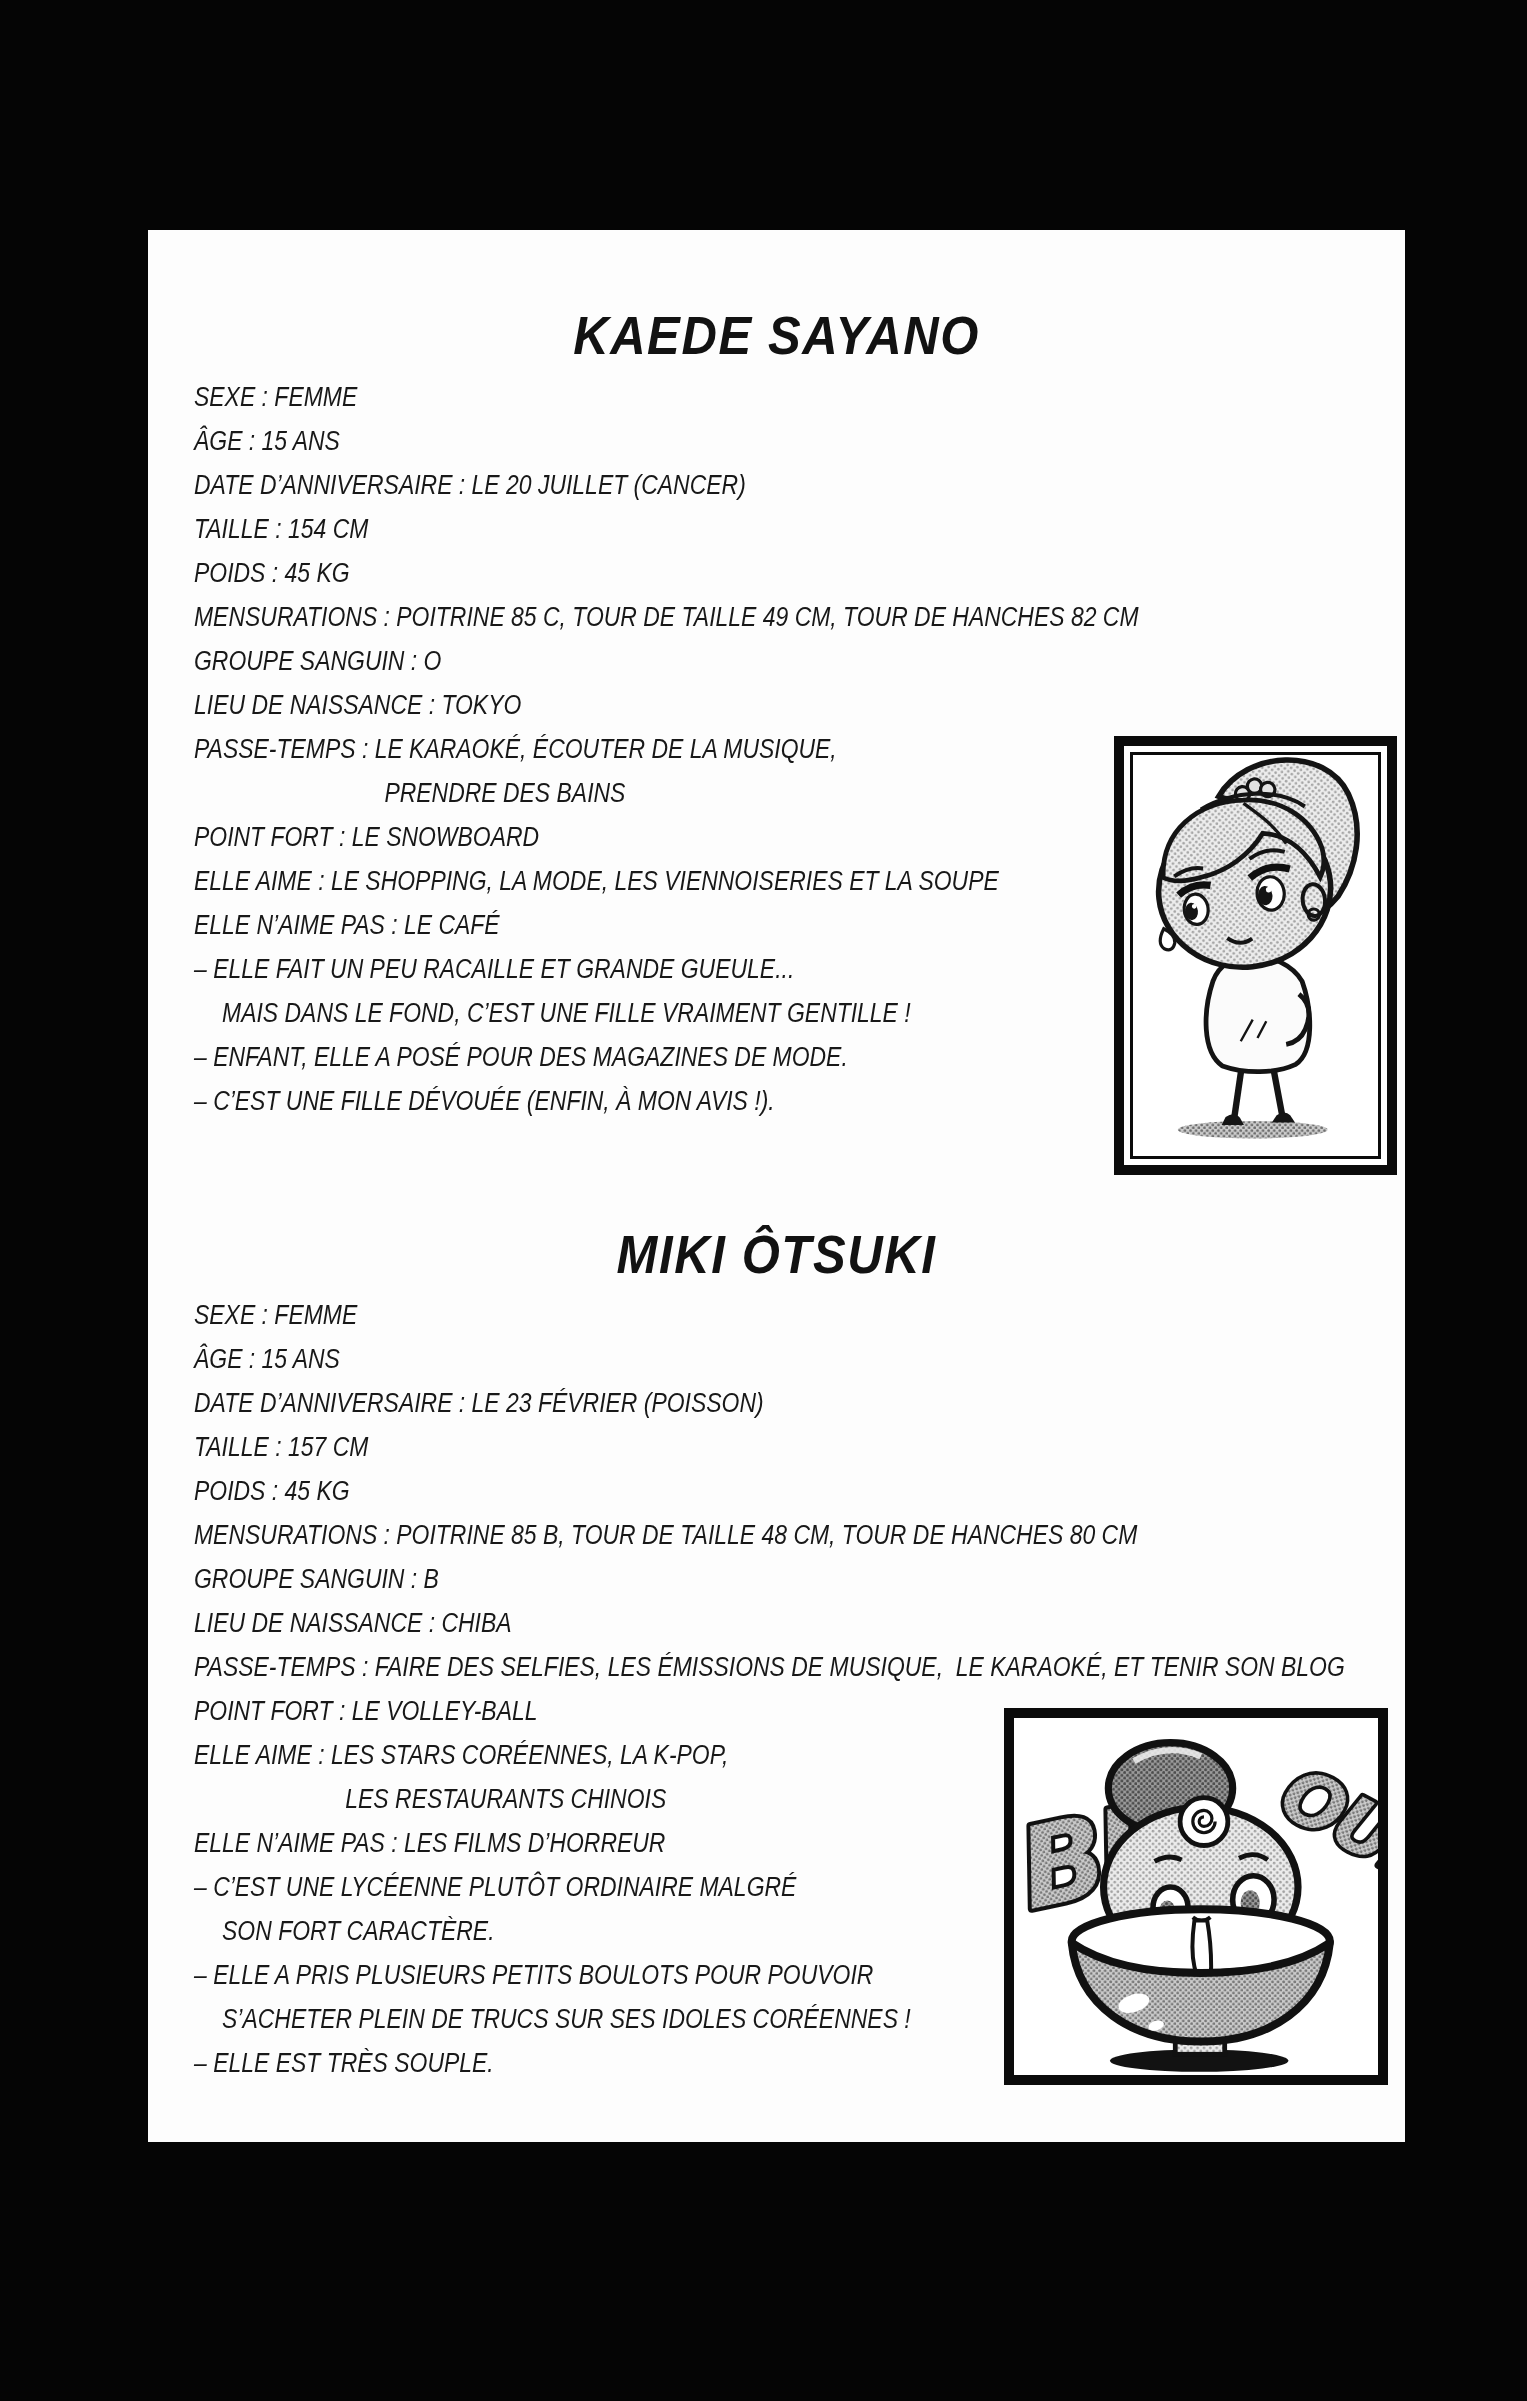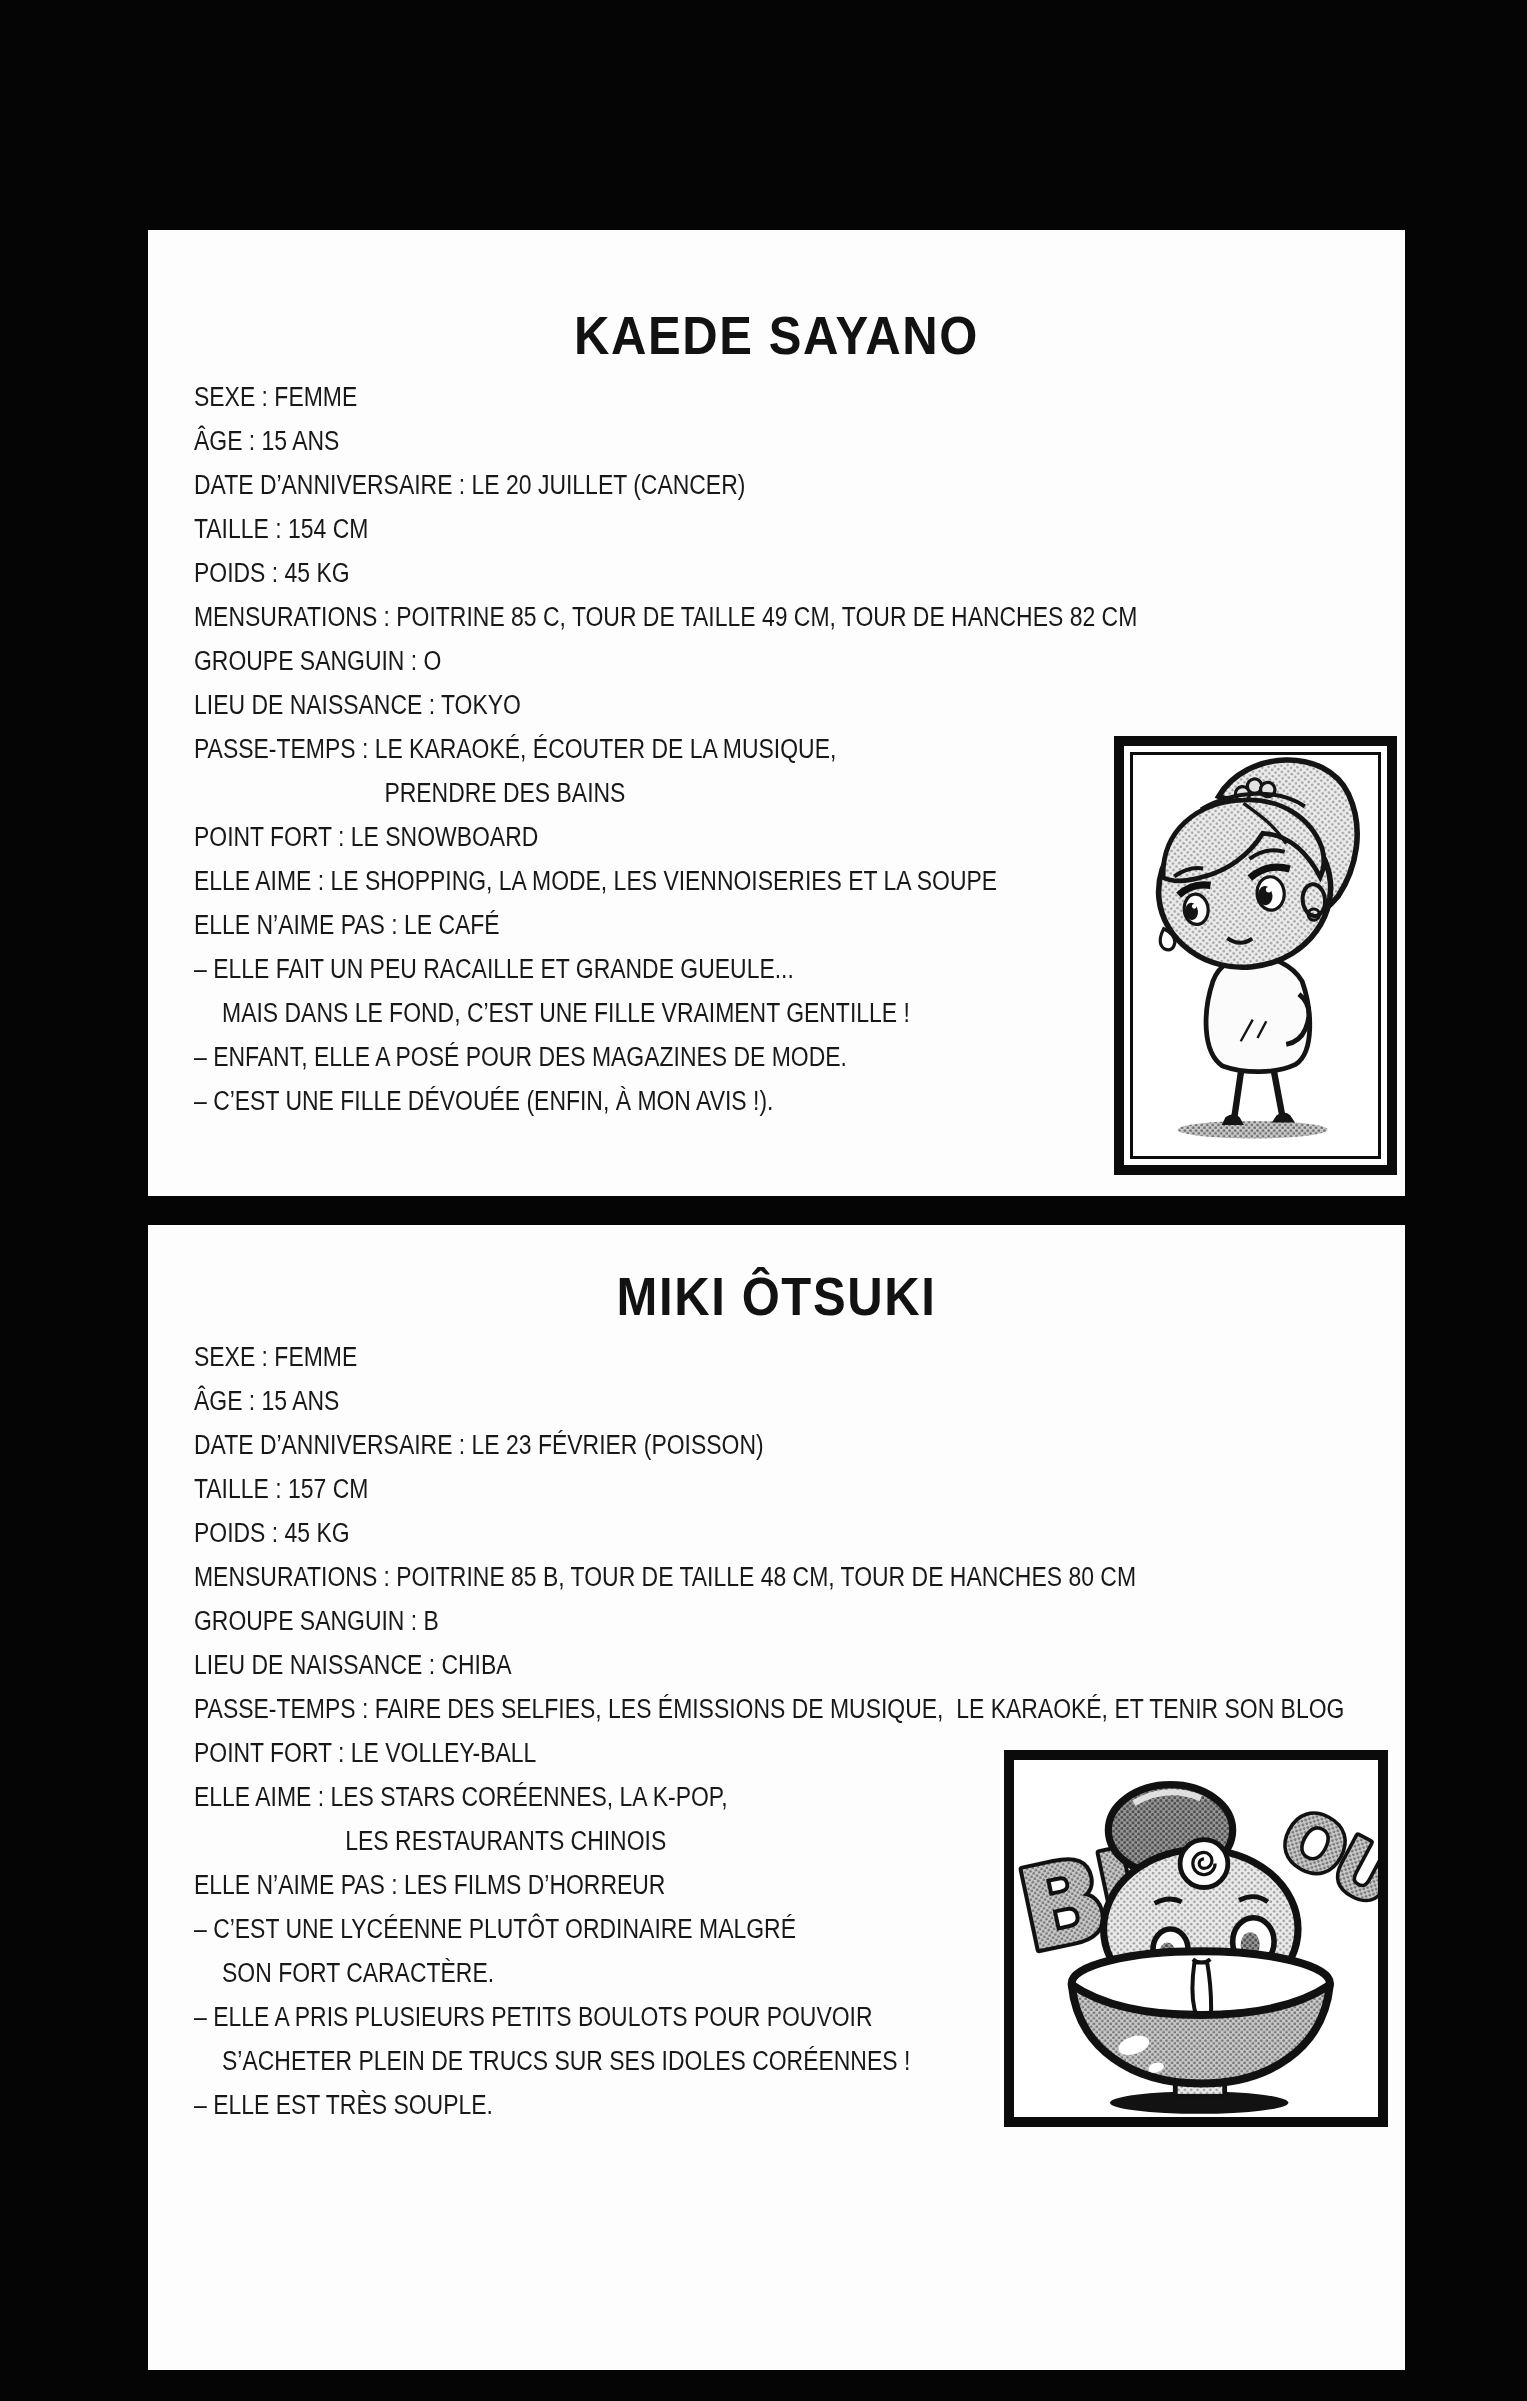--- a/index.html
+++ b/index.html
@@ -1,20 +1,20 @@
 <!DOCTYPE html>
 <html style="font-size:12.7px"><head>
 <meta charset="utf-8">
 <style>
   html,body{margin:0;padding:0;background:#000;}
   .page{position:relative;width:1528px;height:2401px;background:#050505;overflow:hidden;
-        font-family:"Liberation Sans", sans-serif;color:#151515;}
+        font-family:"Liberation Sans", sans-serif;color:#151515;font-style:italic;}
   .panel{position:absolute;background:#fdfdfd;}
   #panel-kaede{left:148px;top:230px;width:1257px;height:966px;}
-  #panel-miki{left:148px;top:1225px;width:1257px;height:1145px;}
+  #panel-miki{left:148px;top:1183px;width:1257px;height:959px;}
   .char-title{position:absolute;left:0;width:100%;text-align:center;font-size:49px;
         letter-spacing:1.6px;color:#121212;white-space:pre;transform:scaleY(1.08);}
   #panel-kaede .char-title{top:45px;}
   #panel-miki .char-title{top:11px;}
   .lines{position:absolute;left:46px;font-size:27px;line-height:44px;white-space:pre;
         transform:scaleX(0.85);transform-origin:0 0;color:#181818;}
   #panel-kaede .lines{top:145px;}
   #panel-miki .lines{top:110px;}
   .line{min-height:44px;}
   .pic-frame{position:absolute;background:#fff;border:10.3px solid #0b0b0b;padding:5.6px;box-sizing:border-box;}

